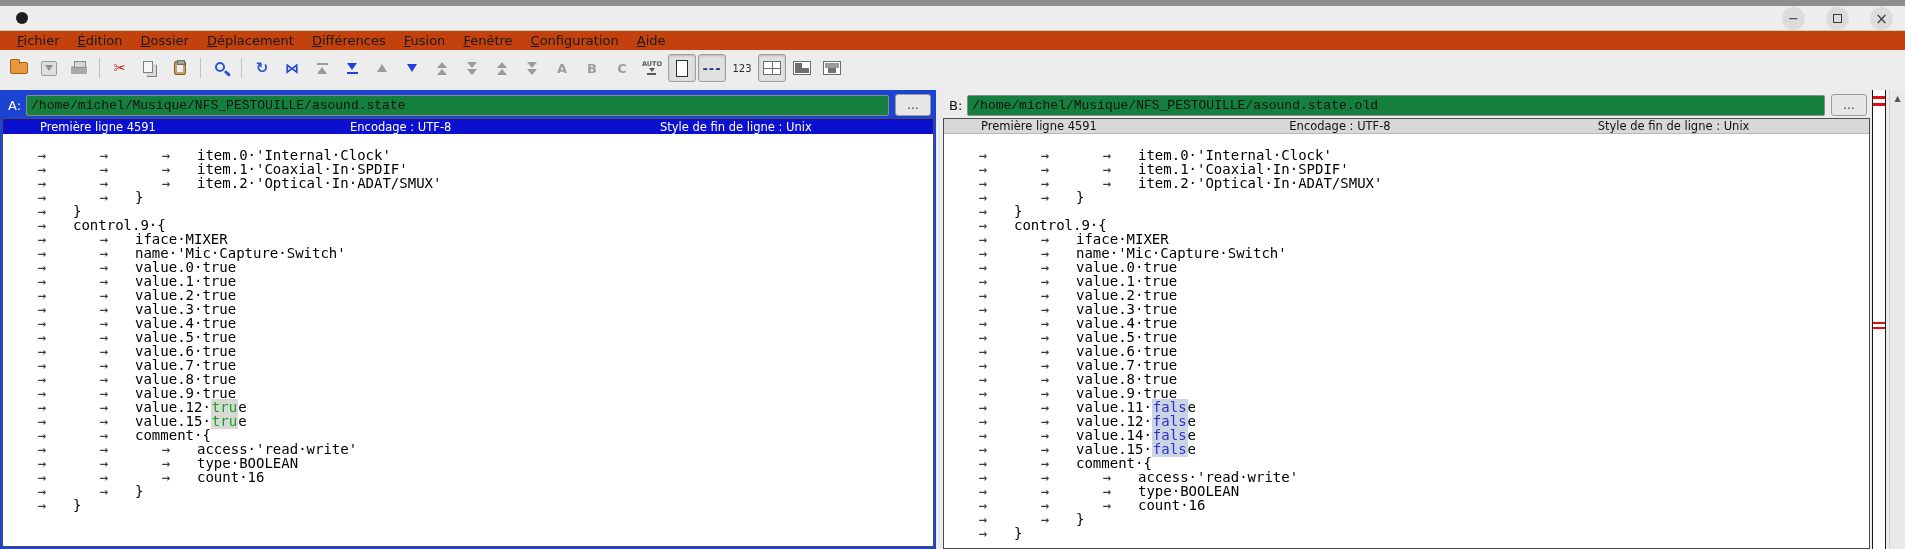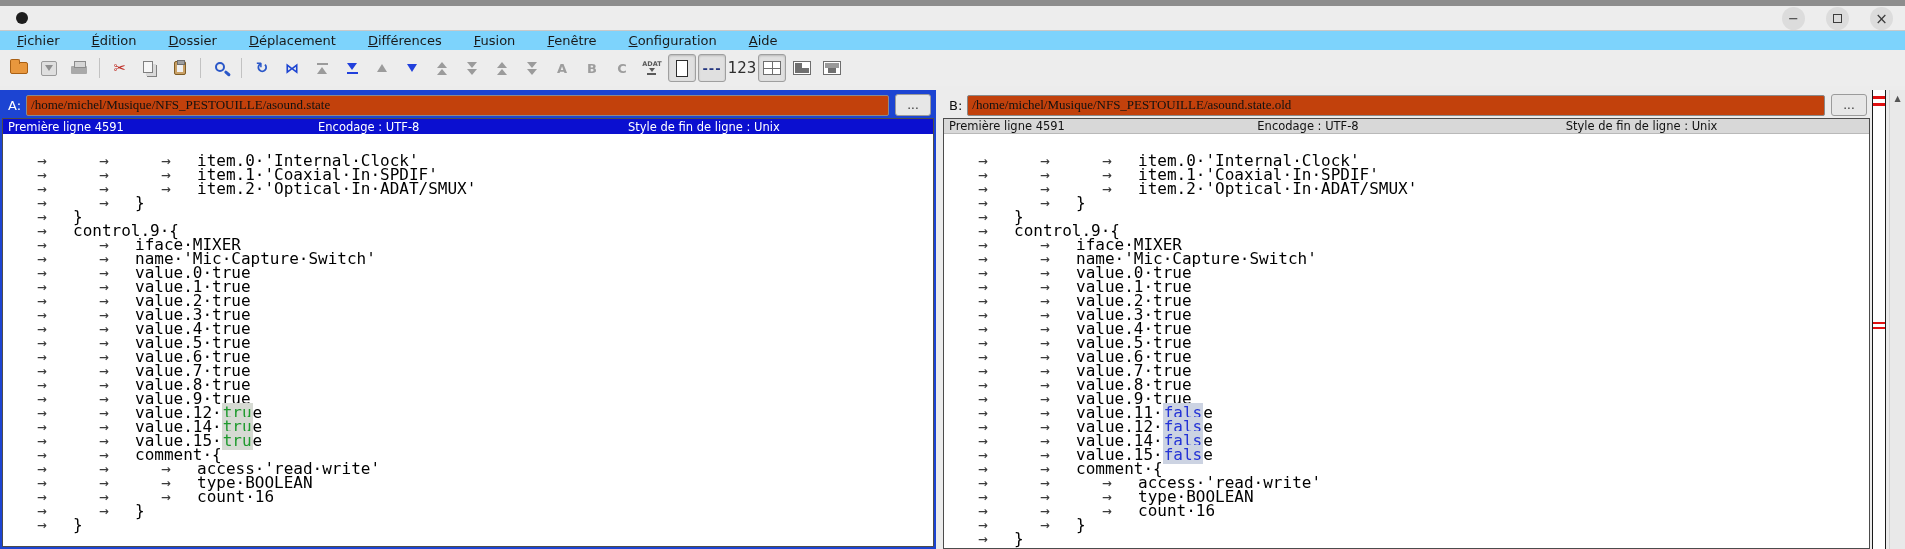--- a/index.html
+++ b/index.html
@@ -11,22 +11,22 @@
   
   .titlebar{position:absolute;left:0;top:6px;width:1905px;height:25px;background:#ededed;
             border-bottom:1px solid #c9c9c9;display:flex;align-items:center;}
   .app-dot{position:absolute;left:16px;top:6px;width:12px;height:12px;border-radius:50%;background:#1d1d1d;}
   .title-text{flex:1;text-align:center;font-size:13px;font-weight:bold;color:#141414;}
   .winbtns{position:absolute;right:12px;top:1px;display:flex;gap:21px;}
   .winbtn{width:23px;height:23px;border-radius:50%;background:#dcdcdc;color:#3c3c3c;
           display:flex;align-items:center;justify-content:center;font-size:13px;cursor:default;}
   .winbtn .sq{width:9px;height:9px;border:1.4px solid #3c3c3c;display:block;}
   
-  .menubar{position:absolute;left:0;top:31px;width:1905px;height:19px;background:#7dd3fc;
-           display:flex;align-items:center;padding-left:8px;gap:14px;}
+  .menubar{position:absolute;left:0;top:31px;width:1905px;height:19px;background:#c2410c;
+           display:flex;align-items:center;padding-left:8px;gap:0;}
   .menu-item{font-size:13px;color:#1a1a1a;padding:1px 9px;}
   .menu-item u{text-decoration:underline;}
   
   .toolbar{position:absolute;left:0;top:50px;width:1905px;height:36px;background:#ededed;
            display:flex;align-items:center;padding-left:4px;}
   .tbtn{width:28px;height:28px;display:flex;align-items:center;justify-content:center;margin:0 1px;border-radius:3px;}
   .tbtn.pressed{background:#e0e0e0;border:1px solid #9f9f9f;box-shadow:inset 0 1px 2px rgba(0,0,0,.18);}
   .tsep{width:1px;height:20px;background:#c2c2c2;margin:0 5px;}
   .glyph{font-size:14px;font-weight:bold;line-height:1;}
   
@@ -55,50 +55,50 @@
   .dbl .tri{border-left-width:5px;border-right-width:5px;}
   .dbl.up .tri{border-bottom:6px solid #9b9b9b;}
   .dbl.down .tri{border-top:6px solid #9b9b9b;}
   .ic-letter{font-size:13px;font-weight:bold;color:#9d9d9d;font-family:"DejaVu Sans",sans-serif;}
   .ic-auto{display:flex;flex-direction:column;align-items:center;line-height:1;}
   .ic-auto .t{font-size:6.5px;font-weight:bold;color:#5a5a5a;letter-spacing:0;}
   .ic-auto .a{width:0;height:0;border-left:3.5px solid transparent;border-right:3.5px solid transparent;border-top:4.5px solid #5a5a5a;margin-top:1px;}
   .ic-auto::after{content:"";width:9px;height:1.6px;background:#5a5a5a;margin-top:1px;}
   .ic-wsbox{width:12px;height:17px;background:#ffffff;border:1.6px solid #2c2c2c;}
   .ic-dashes{font-size:13px;font-weight:bold;color:#23357f;letter-spacing:1px;}
-  .ic-123{font-size:15px;color:#2e2e2e;}
+  .ic-123{font-size:10px;color:#2e2e2e;}
   .lay{width:18px;height:14px;border:1px solid #6e6e6e;background:#fff;position:relative;}
   .lay-grid::before{content:"";position:absolute;left:0;right:0;top:6px;height:1px;background:#6e6e6e;}
   .lay-grid::after{content:"";position:absolute;top:0;bottom:0;left:8px;width:1px;background:#6e6e6e;}
   .lay-atop::before{content:"";position:absolute;left:1px;top:1px;width:7px;height:5px;background:#707070;}
   .lay-atop::after{content:"";position:absolute;left:1px;bottom:1px;width:14px;height:5px;background:#707070;}
   .lay-btop::before{content:"";position:absolute;left:1px;top:1px;width:14px;height:5px;background:#9a9a9a;}
   .lay-btop::after{content:"";position:absolute;left:4px;bottom:1px;width:8px;height:5px;background:#707070;}
   
   .main{position:absolute;left:0;top:86px;width:1905px;height:463px;}
   .pane{position:absolute;display:flex;flex-direction:column;}
   .pane-a{left:0;top:4px;width:936px;height:459px;border:2px solid #1c44d2;background:#1c44d2;}
   .pane-b{left:943px;top:4px;width:927px;height:459px;padding-top:2px;background:#ececec;}
   .pathrow{height:26px;display:flex;align-items:center;flex:none;padding:0 3px;}
   .pane-a .pathrow{background:#1c44d2;}
   .pane-b .pathrow{background:#ececec;}
   .pathlabel{font-size:13px;padding:0 5px 0 3px;font-weight:normal;}
   .pane-a .pathlabel{color:#ffffff;}
   .pane-b .pathlabel{color:#111111;}
-  .pathinput{flex:1;height:21px;border:1px solid #8a8a8a;border-radius:2px;background:#c2410c;
-             font-family:Liberation Serif, serif;font-size:13px;color:#111;padding:0 4px;outline:none;}
+  .pathinput{flex:1;height:21px;border:1px solid #8a8a8a;border-radius:2px;background:#15803d;
+             font-family:Liberation Mono, monospace;font-size:13px;color:#111;padding:0 4px;outline:none;}
   .browse{width:36px;height:22px;margin-left:6px;background:#e7e7e7;border:1px solid #9b9b9b;border-radius:3px;
           font-size:12px;color:#333;display:flex;align-items:center;justify-content:center;line-height:0;}
   .textframe{flex:1;display:flex;flex-direction:column;border:1px solid #4c4c4c;min-height:0;background:#fff;}
   .infobar{height:15px;flex:none;display:flex;font-size:11.5px;align-items:center;}
   .pane-a .infobar{background:#0b0fd0;color:#ffffff;}
   .pane-b .infobar{background:#d8d8d8;color:#111111;border-bottom:1px solid #b9b9b9;}
-  .infocell{flex:1;padding:15px 5px;white-space:nowrap;overflow:hidden;}
-  .content{flex:1;background:#ffffff;overflow:hidden;padding:20px 0 0 8px;
-           font-family:"DejaVu Sans Mono",monospace;font-size:16px;color:#000;}
+  .infocell{flex:1;padding:15px 5px;white-space:nowrap;overflow:hidden;margin-left:32px;}
+  .content{flex:1;background:#ffffff;overflow:hidden;padding:14px 0 0 8px;
+           font-family:"DejaVu Sans Mono",monospace;font-size:14px;color:#000;}
   .line{height:14px;line-height:14px;white-space:pre;}
   .tab{display:inline-block;width:62px;text-align:center;color:#3a3a3a;}
   .hl{padding:0 1px;}
   
   .overview{position:absolute;left:1872px;top:4px;width:14px;height:459px;background:#ffffff;
             border-left:1px solid #1a1a1a;border-right:1px solid #1a1a1a;}
   .ovmark{position:absolute;left:0;width:100%;background:#e01010;}
   .vscroll{position:absolute;left:1889px;top:4px;width:16px;height:459px;background:#e9e9e9;border-left:1px solid #d2d2d2;}
   .vscroll .arrow{width:100%;height:16px;display:flex;align-items:center;justify-content:center;
                   color:#555;font-size:8px;}
@@ -214,21 +214,21 @@
         <span class="ic ic-letter">A</span>
       </span>
       <span class="tbtn">
         <span class="ic ic-letter">B</span>
       </span>
       <span class="tbtn">
         <span class="ic ic-letter">C</span>
       </span>
       <span class="tbtn">
         <span class="ic ic-auto">
-          <span class="t">ADAT</span>
+          <span class="t">AUTO</span>
           <span class="a"></span>
         </span>
       </span>
       <span class="tbtn pressed">
         <span class="ic ic-wsbox"></span>
       </span>
       <span class="tbtn pressed">
         <span class="ic ic-dashes">---</span>
       </span>
       <span class="tbtn">
@@ -272,21 +272,20 @@
             <div class="line"><span class="tab">→</span><span class="tab">→</span><span>value.1·true</span></div>
             <div class="line"><span class="tab">→</span><span class="tab">→</span><span>value.2·true</span></div>
             <div class="line"><span class="tab">→</span><span class="tab">→</span><span>value.3·true</span></div>
             <div class="line"><span class="tab">→</span><span class="tab">→</span><span>value.4·true</span></div>
             <div class="line"><span class="tab">→</span><span class="tab">→</span><span>value.5·true</span></div>
             <div class="line"><span class="tab">→</span><span class="tab">→</span><span>value.6·true</span></div>
             <div class="line"><span class="tab">→</span><span class="tab">→</span><span>value.7·true</span></div>
             <div class="line"><span class="tab">→</span><span class="tab">→</span><span>value.8·true</span></div>
             <div class="line"><span class="tab">→</span><span class="tab">→</span><span>value.9·true</span></div>
             <div class="line"><span class="tab">→</span><span class="tab">→</span><span>value.12·</span><span class="hl" style="color: rgb(31, 154, 46); background: rgb(214, 218, 211);">tru</span><span>e</span></div>
-            <div class="line"><span class="tab">→</span><span class="tab">→</span><span>value.14·</span><span class="hl" style="color: rgb(31, 154, 46); background: rgb(214, 218, 211);">tru</span><span>e</span></div>
             <div class="line"><span class="tab">→</span><span class="tab">→</span><span>value.15·</span><span class="hl" style="color: rgb(31, 154, 46); background: rgb(214, 218, 211);">tru</span><span>e</span></div>
             <div class="line"><span class="tab">→</span><span class="tab">→</span><span>comment·{</span></div>
             <div class="line"><span class="tab">→</span><span class="tab">→</span><span class="tab">→</span><span>access·'read·write'</span></div>
             <div class="line"><span class="tab">→</span><span class="tab">→</span><span class="tab">→</span><span>type·BOOLEAN</span></div>
             <div class="line"><span class="tab">→</span><span class="tab">→</span><span class="tab">→</span><span>count·16</span></div>
             <div class="line"><span class="tab">→</span><span class="tab">→</span><span>}</span></div>
             <div class="line"><span class="tab">→</span><span>}</span></div>
           </div>
       </div>
     </div>

